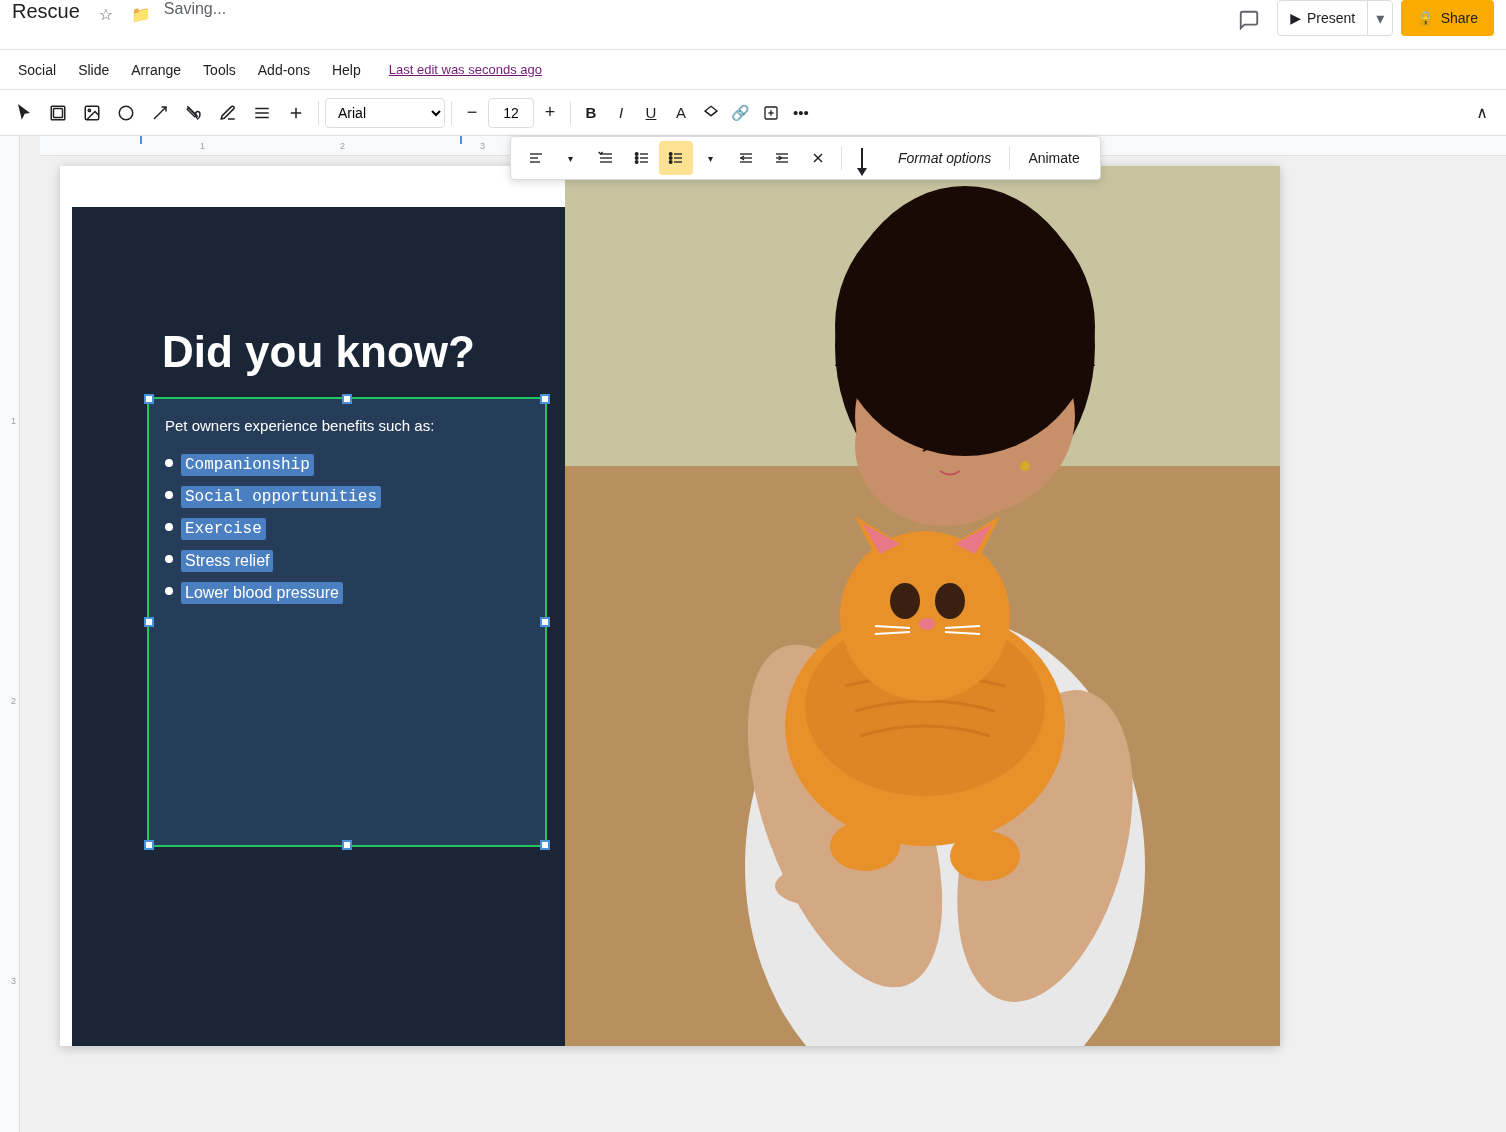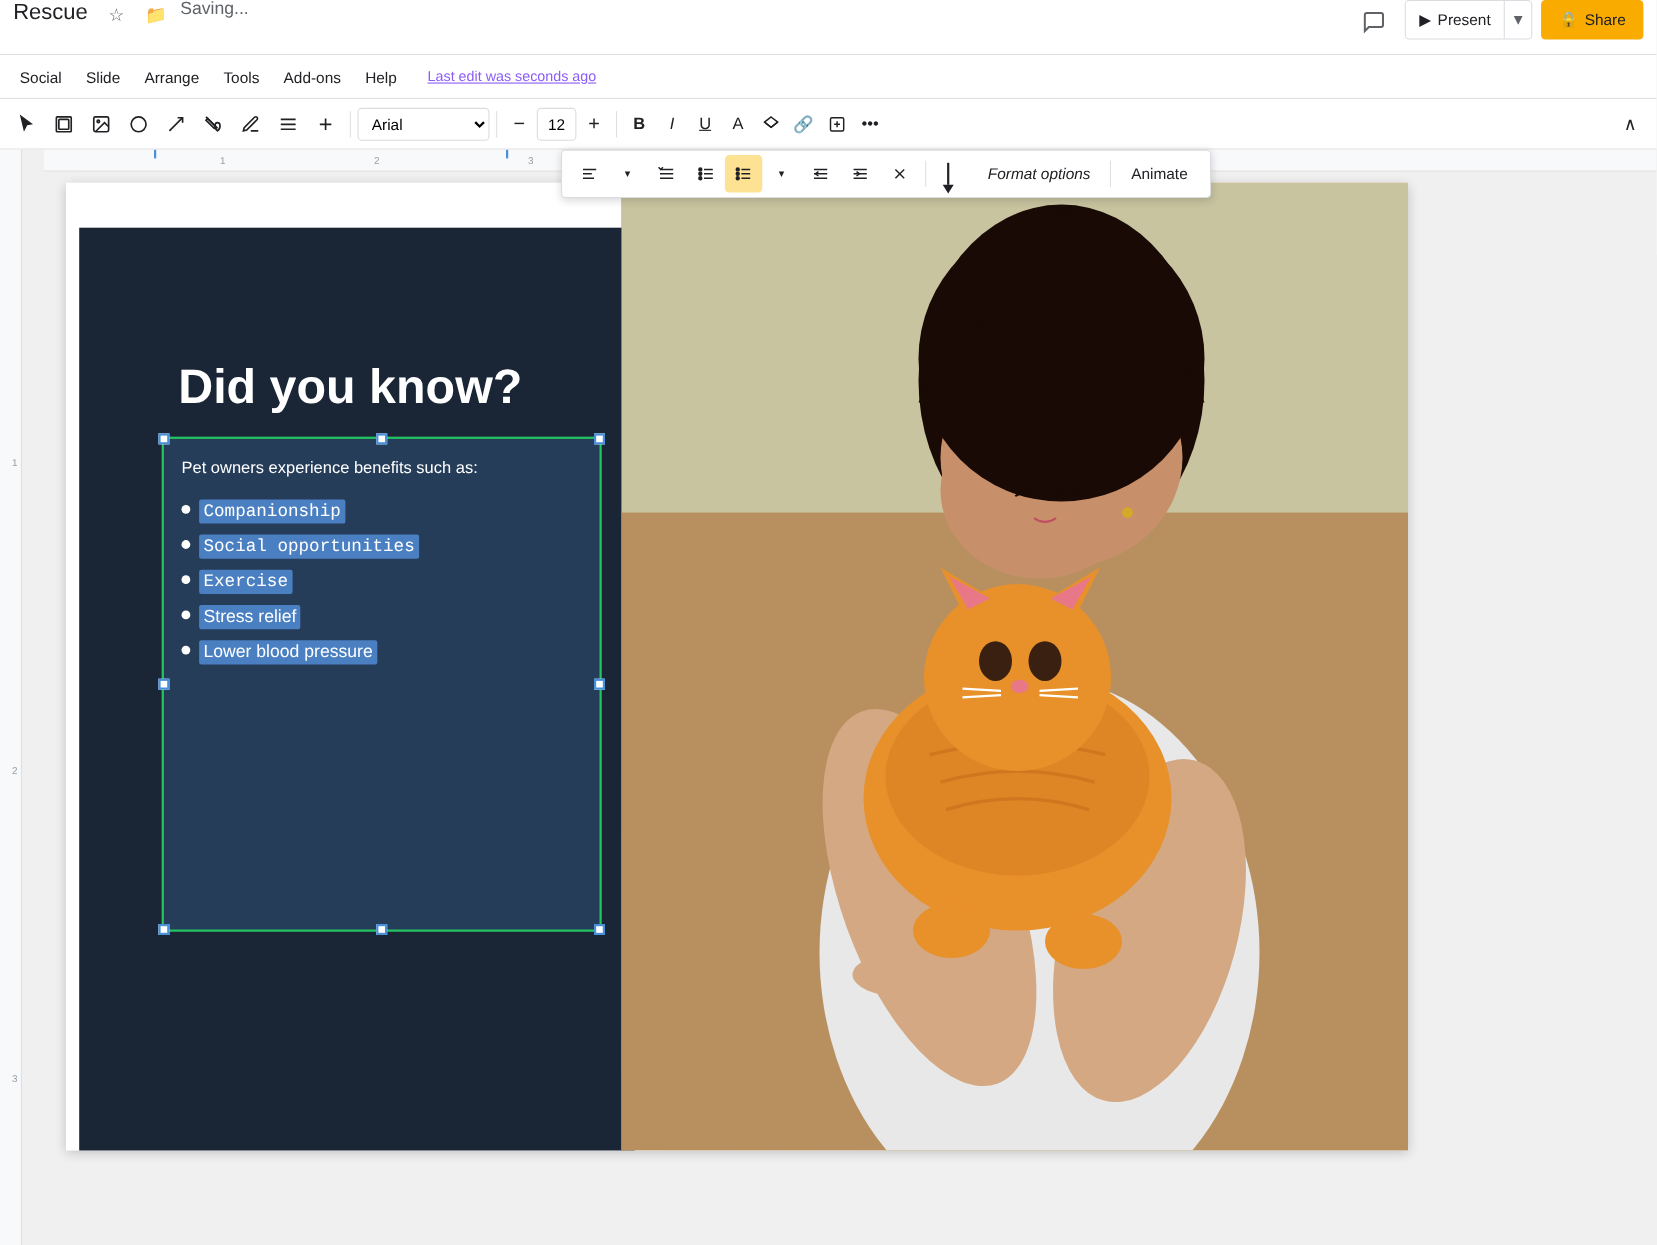--- a/index.html
+++ b/index.html
@@ -94,21 +94,21 @@
       font-size: 14px;
       color: #202124;
       cursor: pointer;
       border-radius: 4px;
       border: none;
       background: transparent;
     }
     #last-edit {
       margin-left: 16px;
       font-size: 13px;
-      color: #8b5cf6;
+      color: #701a75;
       text-decoration: underline;
       cursor: pointer;
     }
 
     
     #toolbar {
       display: flex;
       align-items: center;
       background: #fff;
       height: 46px;
@@ -138,21 +138,21 @@
       padding: 0 8px;
       font-size: 14px;
       width: 120px;
       background: #fff;
       cursor: pointer;
     }
     .font-size-area {
       display: flex; align-items: center; gap: 2px;
     }
     #font-size-input {
-      width: 36px; height: 30px;
+      width: 46px; height: 30px;
       border: 1px solid #dadce0;
       border-radius: 4px;
       text-align: center;
       font-size: 14px;
     }
     .size-btn {
       width: 28px; height: 28px;
       border: none; background: transparent;
       cursor: pointer;
       font-size: 18px;

